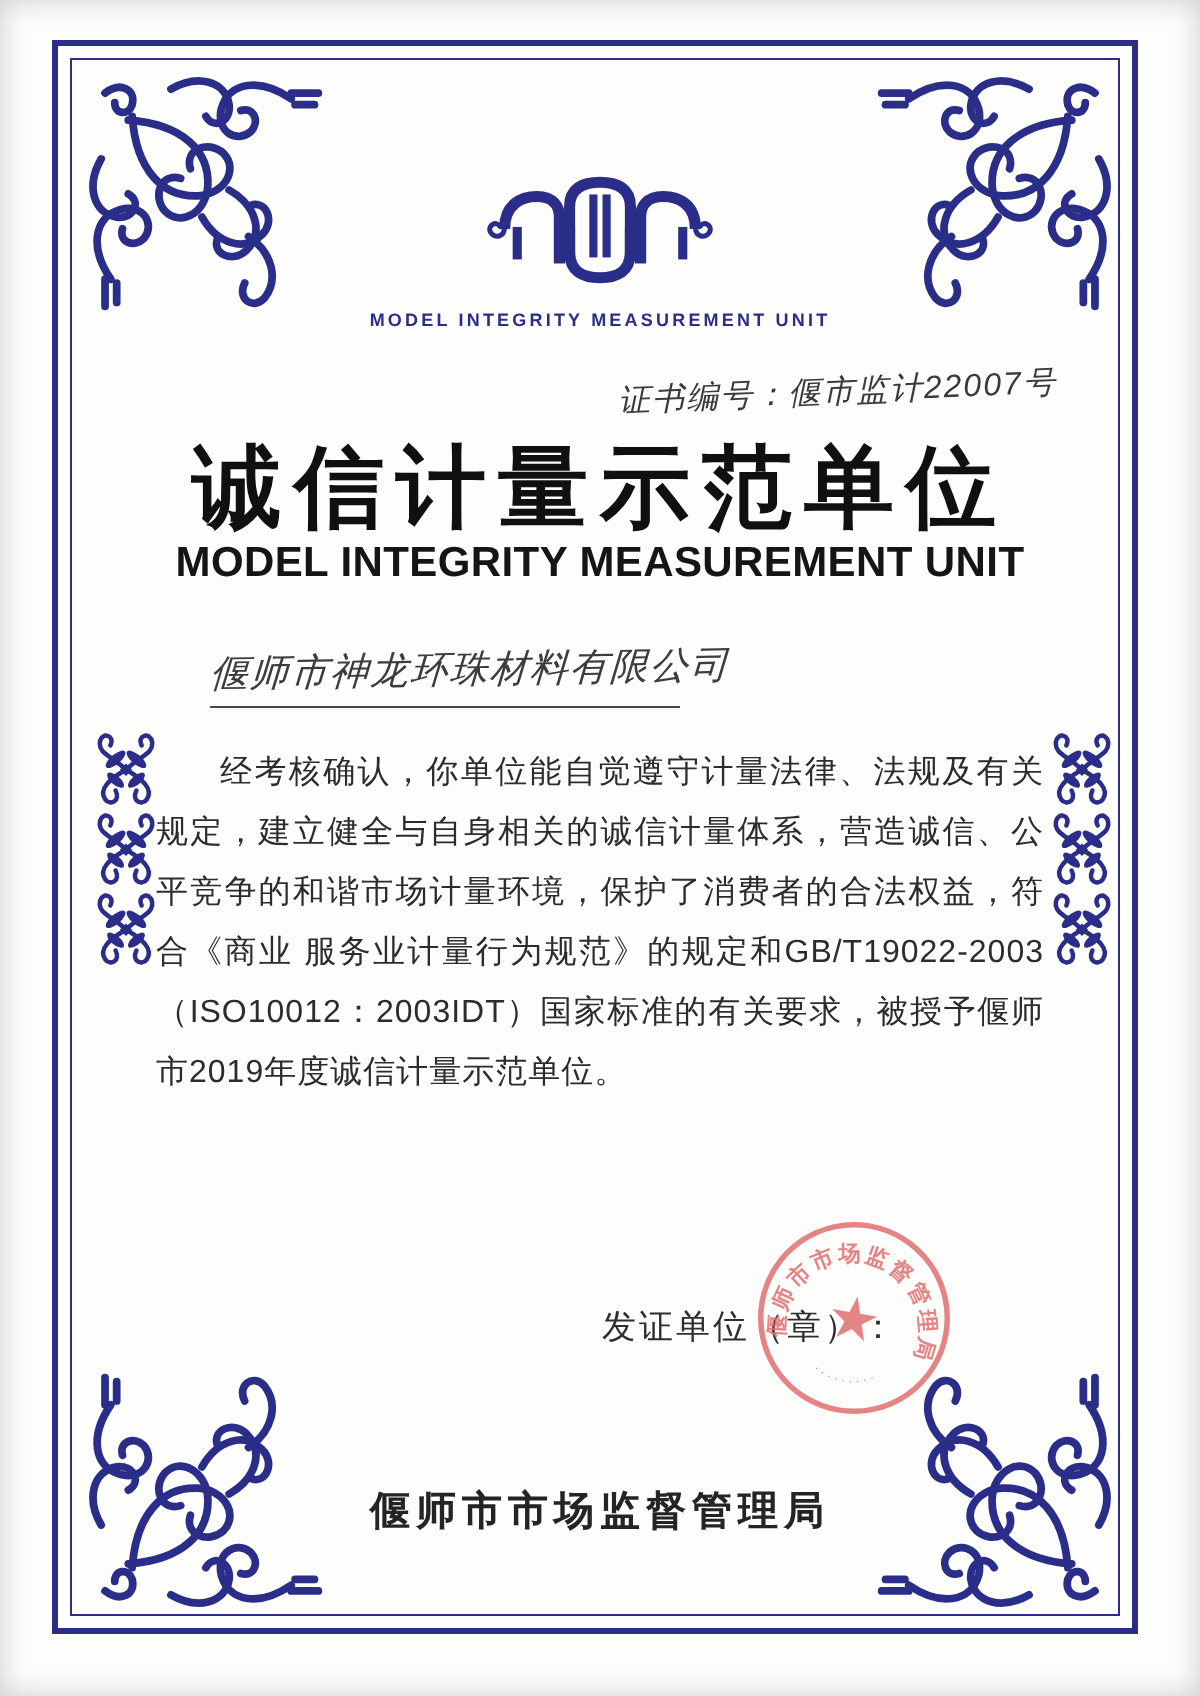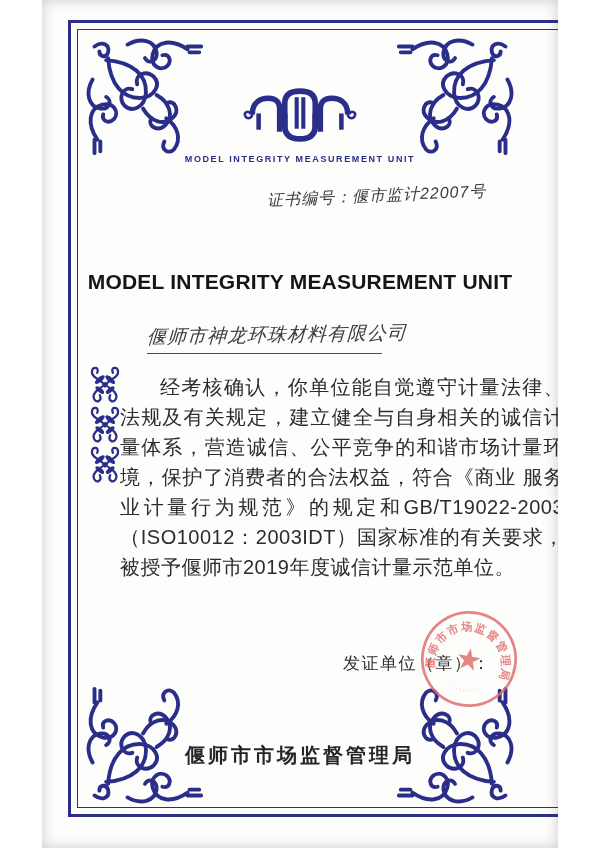--- a/index.html
+++ b/index.html
@@ -1,17 +1,17 @@
 <!DOCTYPE html>
 <html><head>
 <meta charset="utf-8">
 <style>
   html,body{margin:0;padding:0;background:#ffffff;}
   .page{
-    position:relative;width:516px;height:848px;margin:0 auto;
+    position:relative;width:600px;height:848px;margin:0 auto;
     background:#fdfdfc;overflow:hidden;
     font-family:"Liberation Sans", sans-serif;
     box-shadow:inset 0 0 14px rgba(110,110,120,.35);
   }
   
   .frame-outer{
     position:absolute;left:26px;top:20px;width:537px;height:791px;
     border:3.5px solid #2a2e89;
   }
   .frame-inner{
@@ -55,21 +55,21 @@
     position:absolute;left:105px;top:322px;width:235px;
     border-bottom:1.6px solid #4a4a4a;padding-bottom:5px;
   }
   .company-line span{
     font-size:19px;color:#3c3c3c;font-style:italic;letter-spacing:1px;
     display:inline-block;transform:rotate(-1deg) skewX(-4deg);white-space:nowrap;
   }
   
   .body-text{
     position:absolute;left:78px;top:372px;width:444px;
-    font-size:20px;line-height:30px;color:#2c2c2c;
+    font-size:16px;line-height:30px;color:#2c2c2c;
     text-align:justify;text-indent:2em;margin:0;letter-spacing:0.5px;
   }
   
   .issuer-label{
     position:absolute;left:301px;top:652px;font-size:17px;color:#2e2e2e;
     letter-spacing:1.5px;white-space:nowrap;
   }
   .seal{
     position:absolute;left:374px;top:606px;width:106px;height:106px;
     transform:rotate(10deg);opacity:.82;
@@ -176,20 +176,21 @@
         <rect x="207" y="62" width="9" height="32"></rect>
       </g>
     </svg>
     <span class="logo-caption">MODEL INTEGRITY MEASUREMENT UNIT</span>
   </div>
 
   <div class="cert-line">
     <span>证书编号：</span><span>偃市监计22007号</span>
   </div>
 
+  <h1 class="title-zh">诚信计量示范单位</h1>
   <h2 class="title-en">MODEL INTEGRITY MEASUREMENT UNIT</h2>
 
   <div class="company-line">
     <span>偃师市神龙环珠材料有限公司</span>
   </div>
 
   <p class="body-text">经考核确认，你单位能自觉遵守计量法律、法规及有关规定，建立健全与自身相关的诚信计量体系，营造诚信、公平竞争的和谐市场计量环境，保护了消费者的合法权益，符合《商业 服务业计量行为规范》的规定和GB/T19022-2003（ISO10012：2003IDT）国家标准的有关要求，被授予偃师市2019年度诚信计量示范单位。</p>
 
   <span class="issuer-label">发证单位（章）：</span>
 

